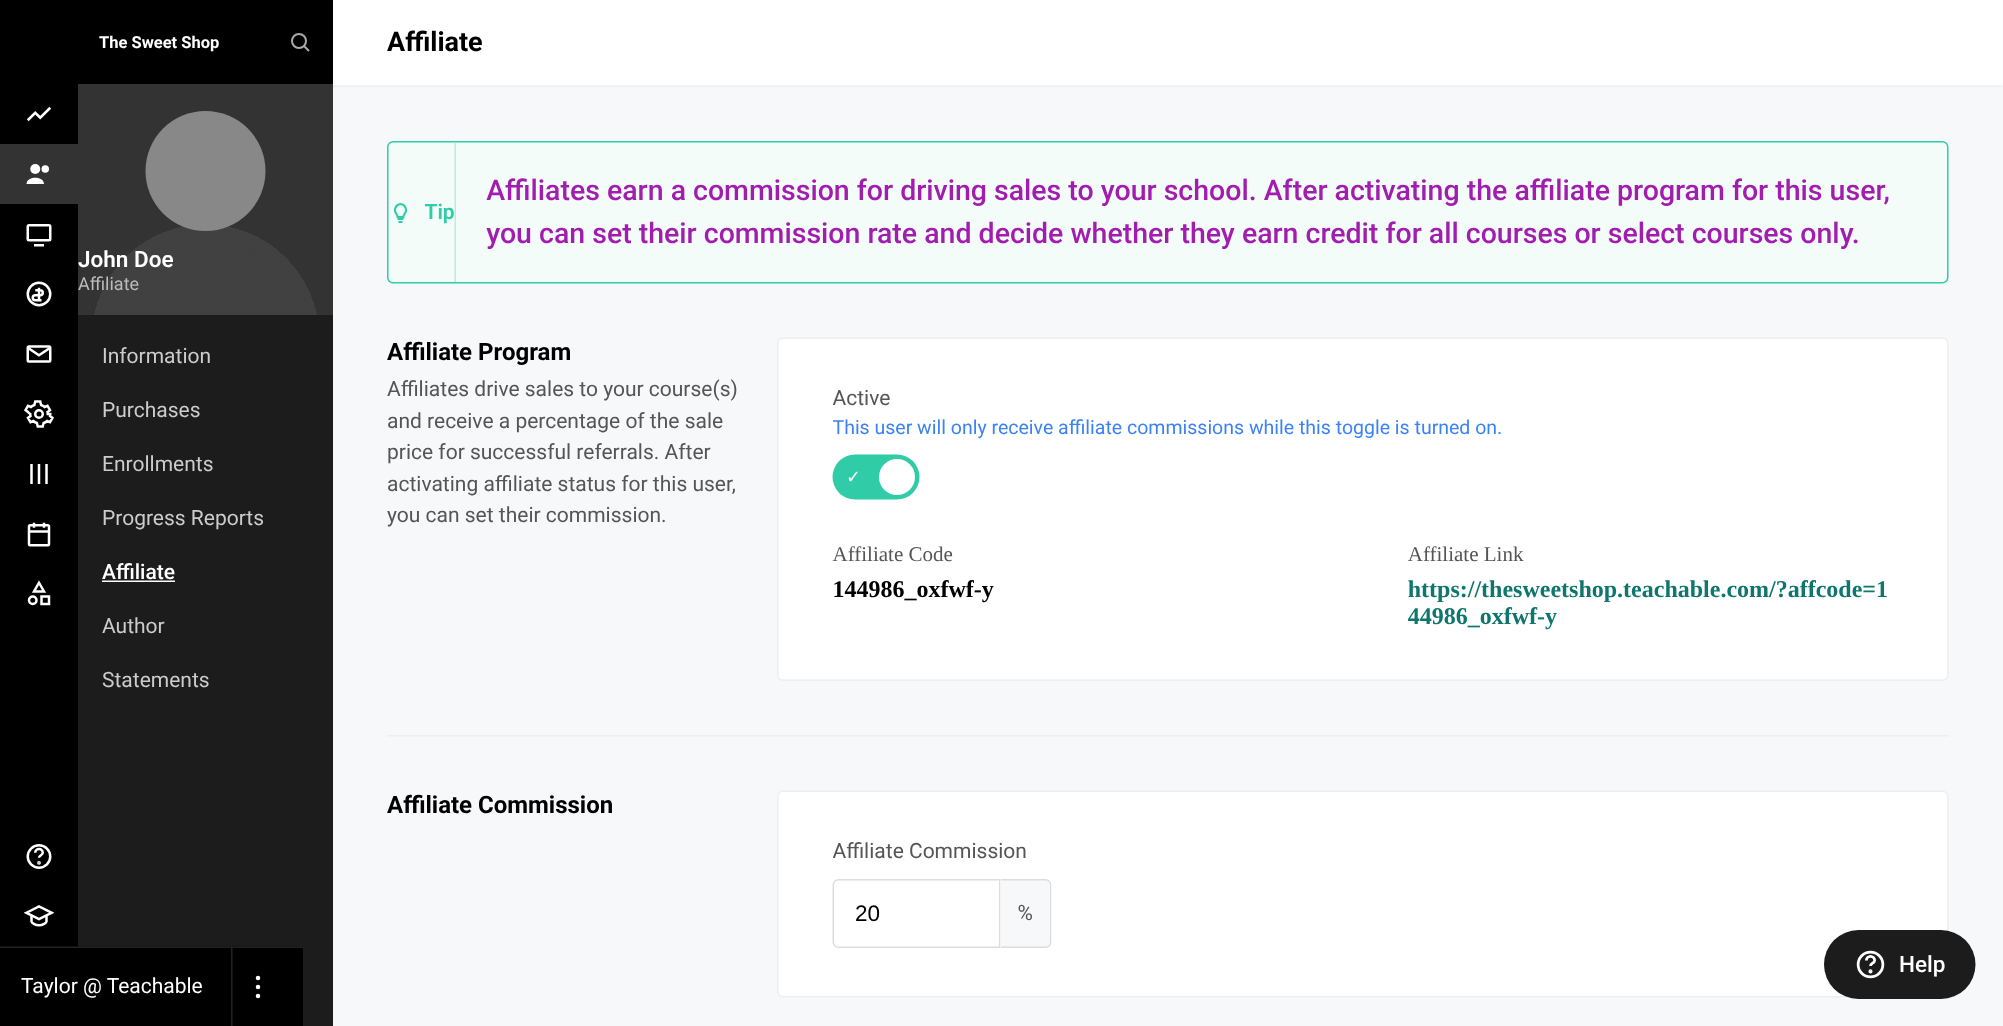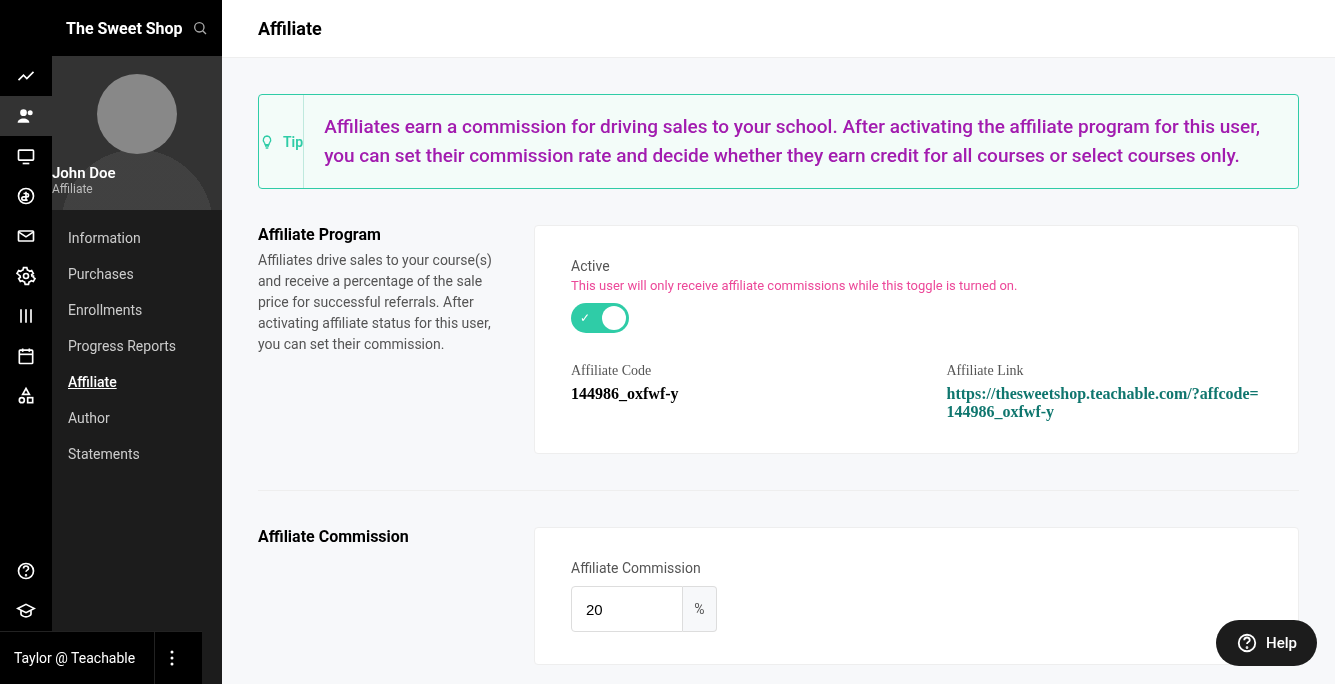--- a/index.html
+++ b/index.html
@@ -8,21 +8,21 @@
 
 
 .icon-rail { width: 52px; background: #000; display: flex; flex-direction: column; }
 .rail-icon { width: 52px; height: 40px; display: flex; align-items: center; justify-content: center; color: #fff; cursor: pointer; }
 .rail-icon.active { background: #333; }
 .rail-spacer { flex: 1; }
 
 
 .sidebar { width: 170px; background: #1c1c1c; display: flex; flex-direction: column; color: #fff; }
 .sidebar-header { height: 56px; display: flex; align-items: center; justify-content: space-between; padding: 0 14px; background: #000; }
-.brand { font-weight: 700; font-size: 16px; color: #fff; }
+.brand { font-weight: 700; font-size: 11px; color: #fff; }
 .search-ico { color: #aaa; }
 .user-card { background: #333; text-align: left; padding: 18px 0 14px; position: relative; }
 .avatar-bg { position: absolute; inset: 0; background: radial-gradient(circle at 50% 110%, #555 40%, #333 40%); opacity: .4; }
 .avatar { width: 80px; height: 80px; border-radius: 50%; background: #888; margin: 0 auto 10px; position: relative; z-index: 1; }
 .user-name { font-weight: 600; font-size: 15px; position: relative; z-index: 1; }
 .user-role { font-size: 12px; color: #bbb; position: relative; z-index: 1; }
 .side-nav { padding-top: 10px; }
 .side-item { padding: 10px 16px; font-size: 14px; color: #ccc; cursor: pointer; }
 .side-item.active { color: #fff; text-decoration: underline; font-weight: 500; }
 .footer-bar { position: absolute; bottom: 0; left: 0; width: 202px; height: 53px; background: #000; display: flex; align-items: center; justify-content: space-between; padding: 0 14px; border-top: 1px solid #222; }
@@ -34,28 +34,28 @@
 .page-head { background: #fff; padding: 18px 36px; border-bottom: 1px solid #eee; }
 .page-title { font-size: 18px; font-weight: 700; }
 .content { padding: 36px; display: flex; flex-direction: column; gap: 36px; }
 
 
 .tip-box { border: 1px solid #2fcca7; border-radius: 4px; display: flex; background: #f3fcf9; }
 .tip-left { width: 86px; display: flex; align-items: center; justify-content: center; gap: 8px; border-right: 1px solid #bfe9de; color: #2fcca7; font-weight: 600; font-size: 14px; }
 .tip-text { padding: 18px 20px; color: #a21caf; font-size: 19px; line-height: 1.5; font-weight: 500; }
 
 
-.section { display: flex; gap: 36px; }
+.section { display: flex; gap: 20px; }
 .section-info { width: 240px; }
 .section-info h3 { font-size: 16px; font-weight: 700; margin-bottom: 6px; }
 .section-info p { font-size: 14px; color: #555; line-height: 1.5; }
 .section-card { flex: 1; background: #fff; border: 1px solid #eee; border-radius: 4px; padding: 32px 36px; }
 
 .field-label { font-size: 14px; color: #555; margin-bottom: 4px; }
-.field-sub { font-size: 13px; color: #ec4899; margin-bottom: 10px; }
+.field-sub { font-size: 13px; color: #3b82f6; margin-bottom: 10px; }
 .toggle { width: 58px; height: 30px; background: #2fcca7; border-radius: 15px; position: relative; cursor: pointer; }
 .toggle-check { position: absolute; left: 9px; top: 50%; transform: translateY(-50%); color: #fff; font-size: 12px; }
 .toggle-knob { position: absolute; right: 3px; top: 3px; width: 24px; height: 24px; background: #fff; border-radius: 50%; }
 .row { display: flex; gap: 60px; margin-top: 30px; font-family: Liberation Serif, serif; }
 .col { flex: 1; min-width: 0; }
 .code-value { font-size: 16px; font-weight: 700; margin-top: 6px; }
 .link-value { font-size: 16px; font-weight: 600; color: #0f766e; margin-top: 6px; word-break: break-all; cursor: pointer; }
 .divider { border-top: 1px solid #eee; }
 
 .input-group { display: flex; margin-top: 10px; }

